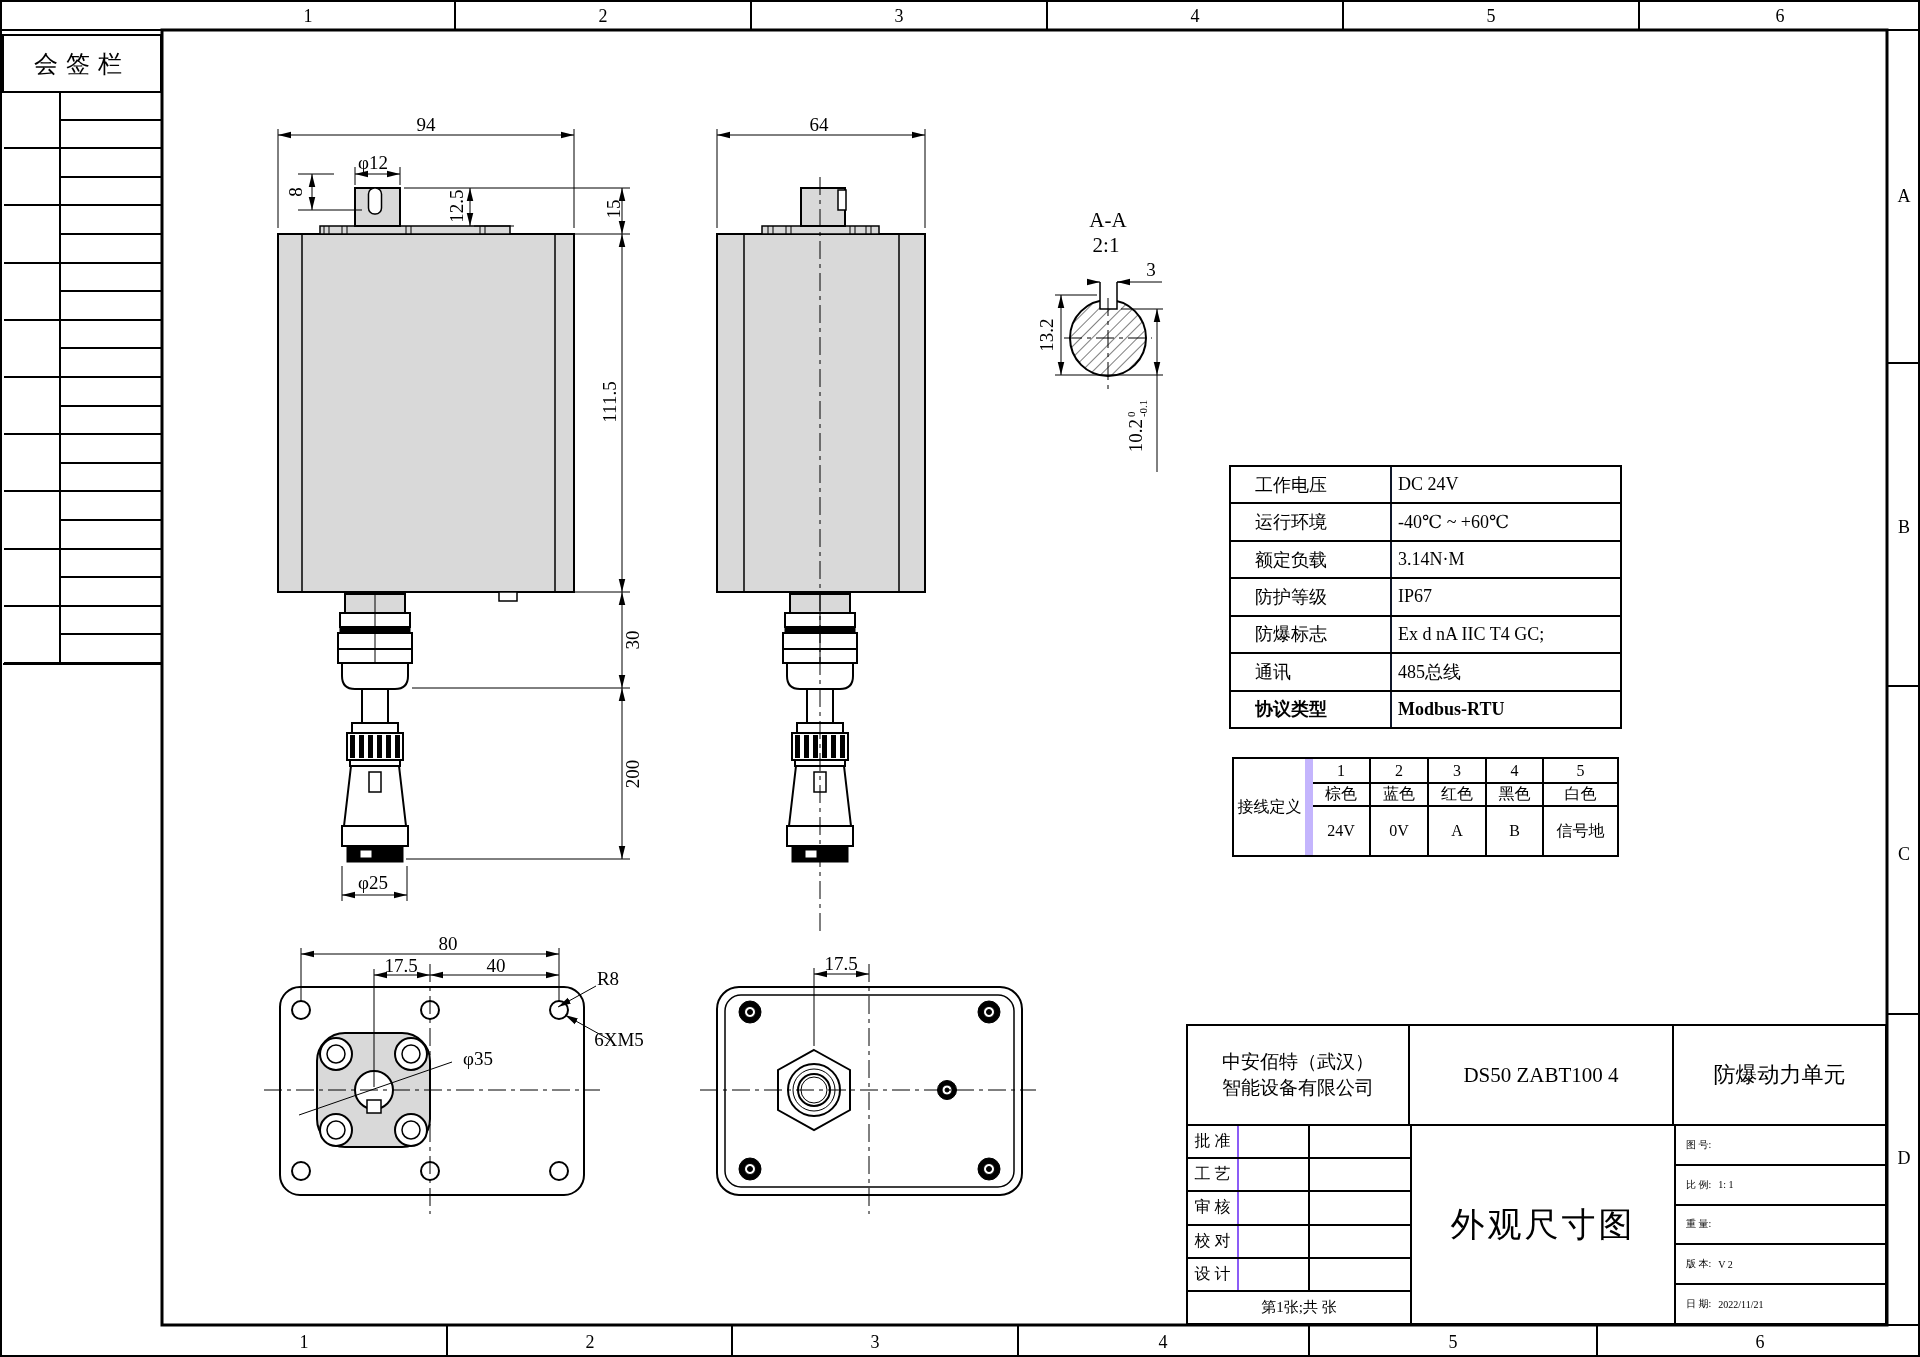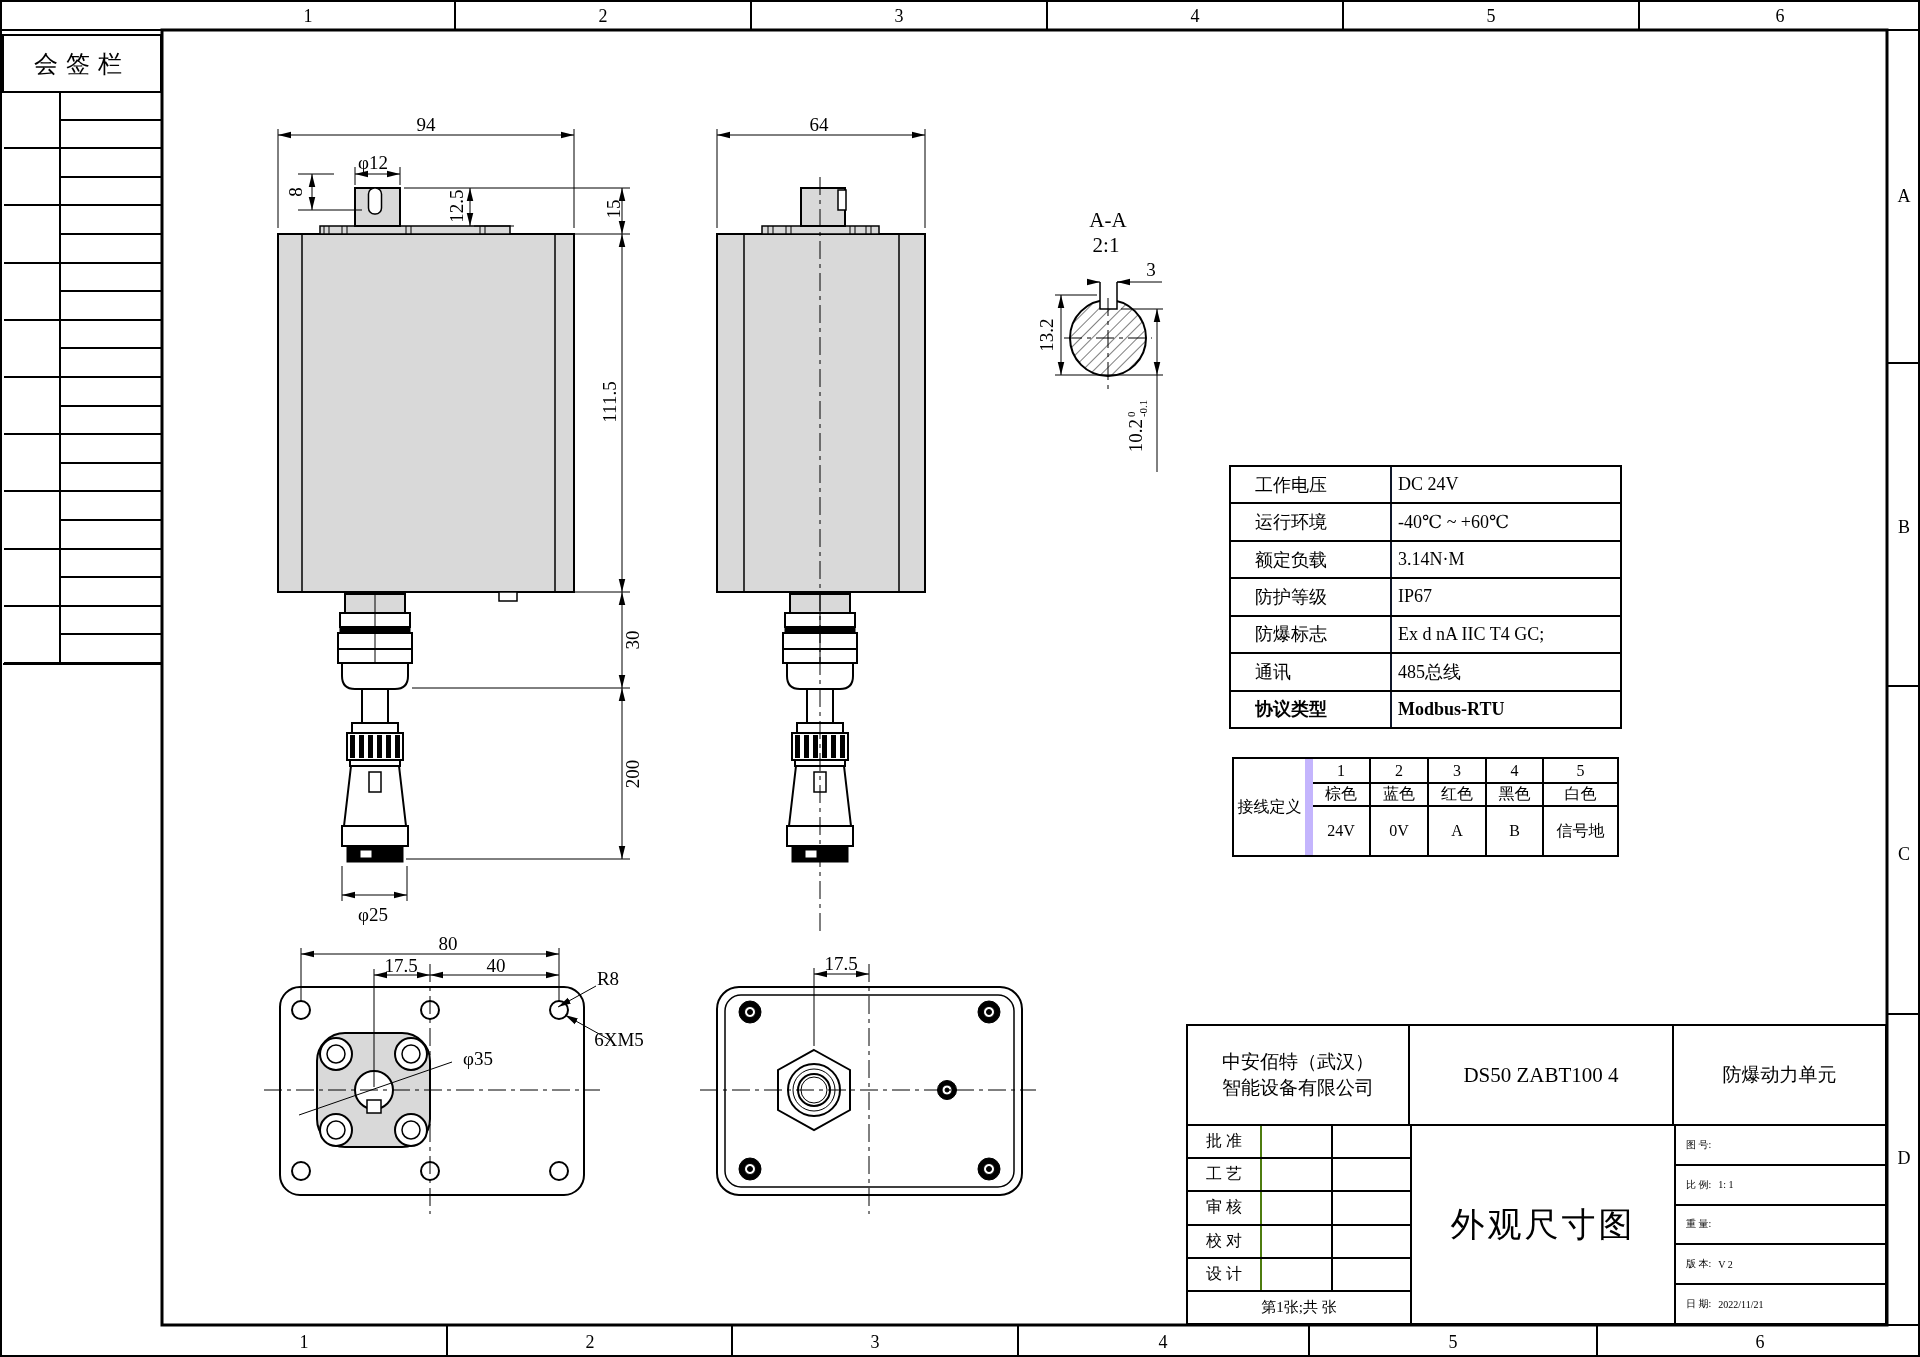--- a/index.html
+++ b/index.html
@@ -29,25 +29,25 @@
   .wire .grid{flex:1;display:grid;grid-template-columns:58px 58px 58px 57px 1fr;grid-template-rows:25px 23px 1fr;}
   .wire .c{border-right:2px solid #000;border-bottom:2px solid #000;display:flex;align-items:center;justify-content:center;}
   .wire .c.lastc{border-right:none;}
   .wire .c.lastr{border-bottom:none;}
   
   .tb{position:absolute;left:1184px;top:1022px;width:701px;height:301px;border:2px solid #000;box-sizing:border-box;display:flex;flex-direction:column;}
   .tb .cc{display:flex;align-items:center;justify-content:center;text-align:center;box-sizing:border-box;}
   .tb-top{height:98px;display:flex;border-bottom:2px solid #000;}
   .tb-company{width:222px;border-right:2px solid #000;font-size:19px;padding:0 26px;}
   .tb-model{width:264px;border-right:2px solid #000;font-size:21px;}
-  .tb-product{flex:1;font-size:19px;}
+  .tb-product{flex:1;font-size:22px;}
   .tb-bot{flex:1;display:flex;}
   .tb-left{width:222px;border-right:2px solid #000;display:flex;flex-direction:column;}
   .tb-lrow{flex:1;display:flex;border-bottom:2px solid #000;font-size:16px;}
-  .tb-lc1{width:74px;border-right:2px solid #4d7c0f;}
+  .tb-lc1{width:51px;border-right:2px solid #8b5cf6;}
   .tb-lc2{width:69px;border-right:2px solid #000;}
   .tb-lc3{flex:1;}
   .tb-sheet{flex:1;font-size:15px;}
   .tb-center{width:264px;border-right:2px solid #000;font-size:34px;letter-spacing:3px;}
   .tb-right{flex:1;display:flex;flex-direction:column;}
   .tb-frow{flex:1;border-bottom:2px solid #000;display:flex;align-items:center;padding-left:10px;font-size:10px;box-sizing:border-box;}
   .tb-frow:last-child{border-bottom:none;}
   .tb-frow .v{margin-left:7px;}
 </style>
 </head>
@@ -303,21 +303,21 @@
   <div class="t ruler" style="left:1902px;top:1156px;">D</div>
 
   <div class="t" style="left:424px;top:122px;">94</div>
   <div class="t" style="left:371px;top:160px;">φ12</div>
   <div class="t rot" style="left:293px;top:190px;">8</div>
   <div class="t rot" style="left:454px;top:204px;">12.5</div>
   <div class="t rot" style="left:611px;top:207px;">15</div>
   <div class="t rot" style="left:607px;top:400px;">111.5</div>
   <div class="t rot" style="left:630px;top:638px;">30</div>
   <div class="t rot" style="left:630px;top:772px;">200</div>
-  <div class="t" style="left:371px;top:912px;">φ25</div>
+  <div class="t" style="left:371px;top:880px;">φ25</div>
   <div class="t" style="left:817px;top:122px;">64</div>
 
   <div class="t" style="left:1106px;top:218px;font-size:21px;">A-A</div>
   <div class="t" style="left:1104px;top:243px;font-size:21px;">2:1</div>
   <div class="t" style="left:1149px;top:267px;">3</div>
   <div class="t rot" style="left:1044px;top:333px;">13.2</div>
   <div class="t rot" style="left:1136px;top:424px;">
     <span>10.2</span><span class="tolstack">
         <span>0</span>
         <span>-0.1</span>

